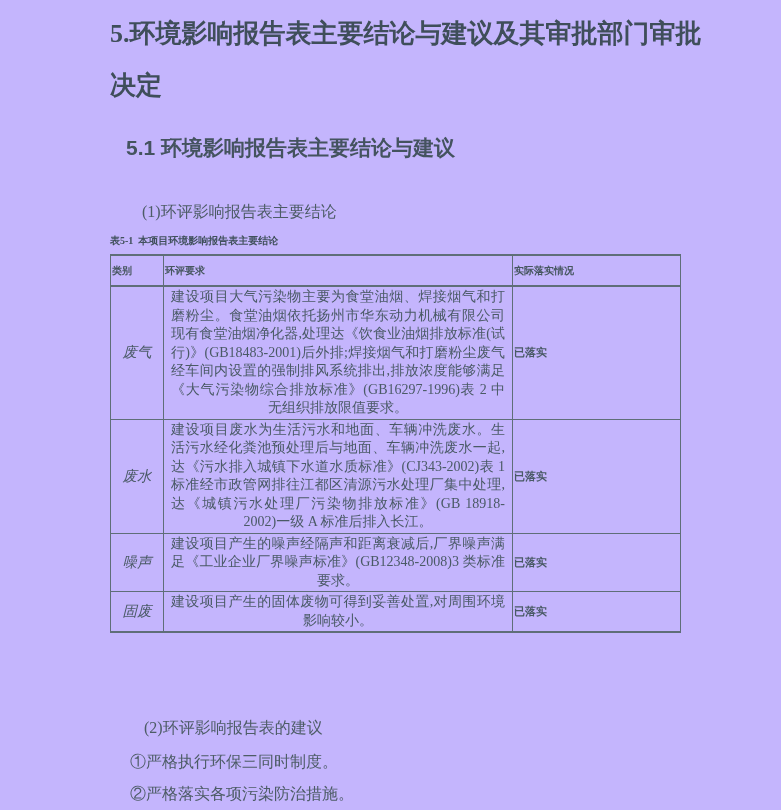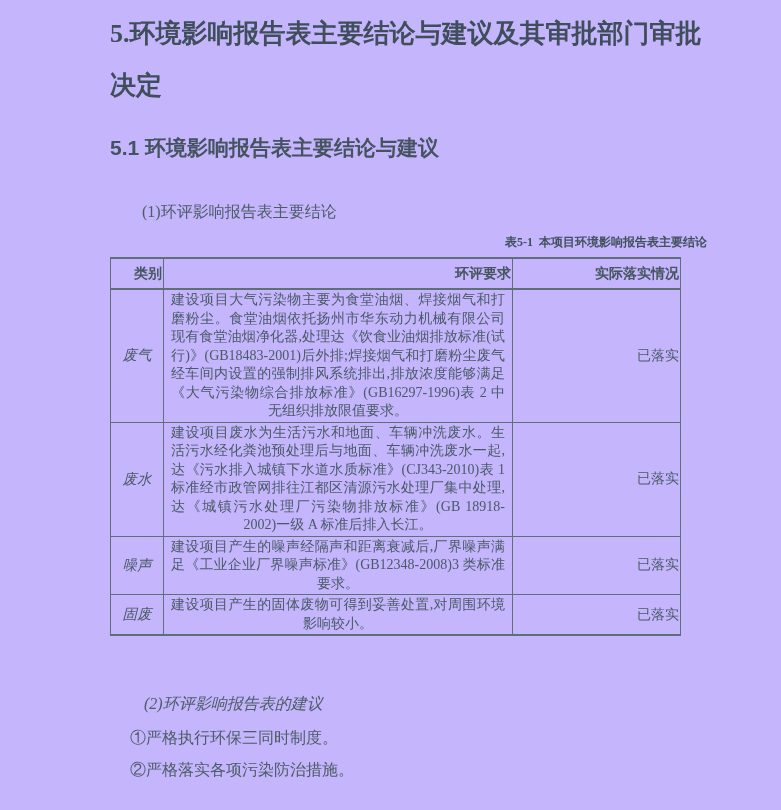--- a/index.html
+++ b/index.html
@@ -16,85 +16,85 @@
     color:#4a5a66;
   }
   .main-title {
     margin:8px 0 0 0;
     font-size:26px;
     font-weight:bold;
     color:#3f4e5a;
     line-height:52px;
   }
   .section-title {
-    margin:22px 0 0 0;
+    margin:22px 0 0 16px;
     font-family:"Liberation Sans","DejaVu Sans",sans-serif;
     font-size:21px;
     font-weight:bold;
     color:#44535f;
   }
   .sub-heading {
     margin:40px 0 0 32px;
     font-size:16px;
     color:#4d5c66;
   }
   .table-caption {
     margin:11px 0 6px 0;
-    font-size:12px;
+    font-size:10px;
     font-weight:bold;
-    text-align:right;
+    text-align:left;
     color:#40505c;
     white-space:pre;
   }
   table.concl {
     width:570px;
     border-collapse:collapse;
     table-layout:fixed;
     border-top:2px solid #5f6e78;
     border-bottom:2px solid #5f6e78;
     border-left:1px solid #5f6e78;
     border-right:1px solid #5f6e78;
   }
   table.concl th, table.concl td {
     border:1px solid #5f6e78;
   }
   table.concl thead th {
     border-bottom-width:2px;
-    font-size:14px;
+    font-size:10px;
     font-weight:bold;
     color:#46565f;
     height:27px;
-    text-align:right;
+    text-align:left;
     vertical-align:middle;
   }
   td.cat {
     text-align:center;
     vertical-align:middle;
     font-size:14.5px;
     font-style:italic;
   }
   td.req {
     font-size:14px;
     line-height:18.5px;
     text-align:justify;
     text-align-last:center;
     vertical-align:middle;
     padding:1px 7px;
     margin-left:36px;
   }
   td.status {
-    text-align:right;
+    text-align:left;
     vertical-align:middle;
-    font-size:14px;
+    font-size:11px;
+    font-weight:bold;
   }
   .sug-title {
-    margin:58px 0 0 34px;
+    margin:85px 0 0 34px;
     font-size:16px;
     color:#4d5c66;
-    font-style:italic;
   }
   .sug-item {
     margin:13px 0 0 20px;
     font-size:16px;
     line-height:19px;
     color:#4d5c66;
   }
 </style>
 </head>
 <body>
@@ -126,21 +126,21 @@
       </tr>
     </thead>
     <tbody>
       <tr>
         <td class="cat">废气</td>
         <td class="req">建设项目大气污染物主要为食堂油烟、焊接烟气和打磨粉尘。食堂油烟依托扬州市华东动力机械有限公司现有食堂油烟净化器,处理达《饮食业油烟排放标准(试行)》(GB18483-2001)后外排;焊接烟气和打磨粉尘废气经车间内设置的强制排风系统排出,排放浓度能够满足《大气污染物综合排放标准》(GB16297-1996)表 2 中无组织排放限值要求。</td>
         <td class="status">已落实</td>
       </tr>
       <tr>
         <td class="cat">废水</td>
-        <td class="req">建设项目废水为生活污水和地面、车辆冲洗废水。生活污水经化粪池预处理后与地面、车辆冲洗废水一起,达《污水排入城镇下水道水质标准》(CJ343-2010)表 1 标准经市政管网排往江都区清源污水处理厂集中处理,达《城镇污水处理厂污染物排放标准》(GB 18918-2002)一级 A 标准后排入长江。</td>
+        <td class="req">建设项目废水为生活污水和地面、车辆冲洗废水。生活污水经化粪池预处理后与地面、车辆冲洗废水一起,达《污水排入城镇下水道水质标准》(CJ343-2002)表 1 标准经市政管网排往江都区清源污水处理厂集中处理,达《城镇污水处理厂污染物排放标准》(GB 18918-2002)一级 A 标准后排入长江。</td>
         <td class="status">已落实</td>
       </tr>
       <tr>
         <td class="cat">噪声</td>
         <td class="req">建设项目产生的噪声经隔声和距离衰减后,厂界噪声满足《工业企业厂界噪声标准》(GB12348-2008)3 类标准要求。</td>
         <td class="status">已落实</td>
       </tr>
       <tr>
         <td class="cat">固废</td>
         <td class="req">建设项目产生的固体废物可得到妥善处置,对周围环境影响较小。</td>

